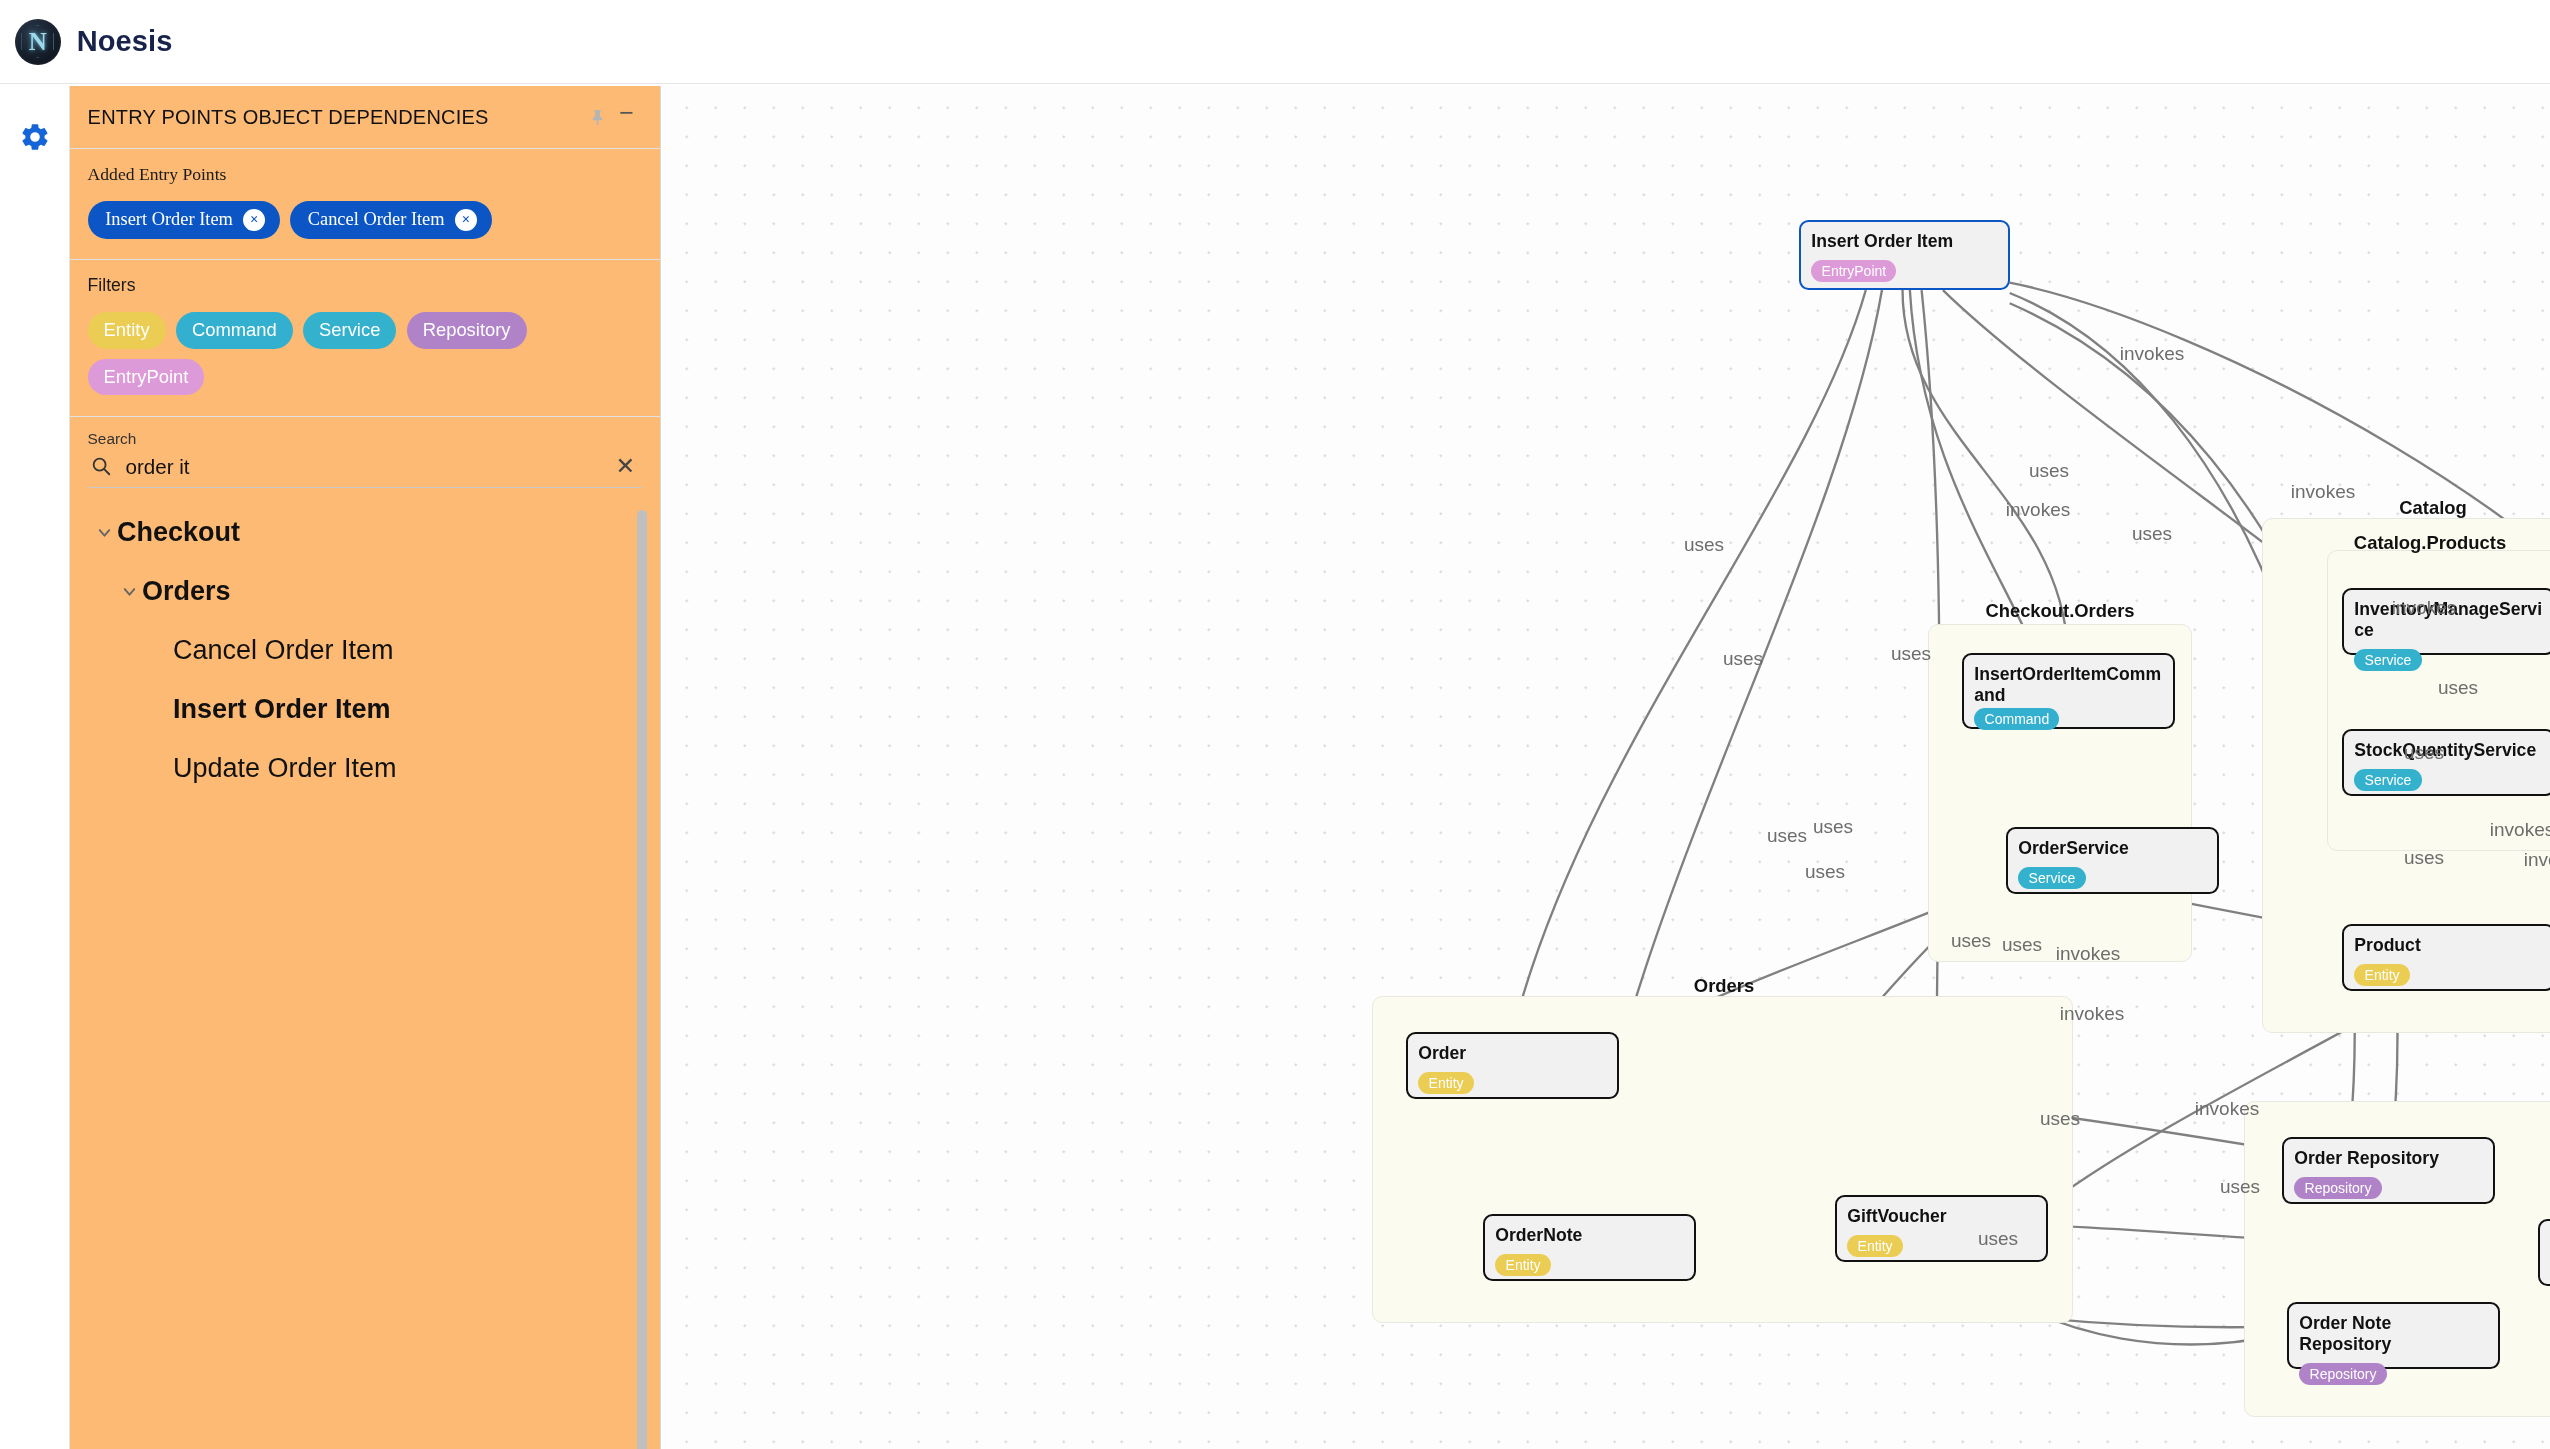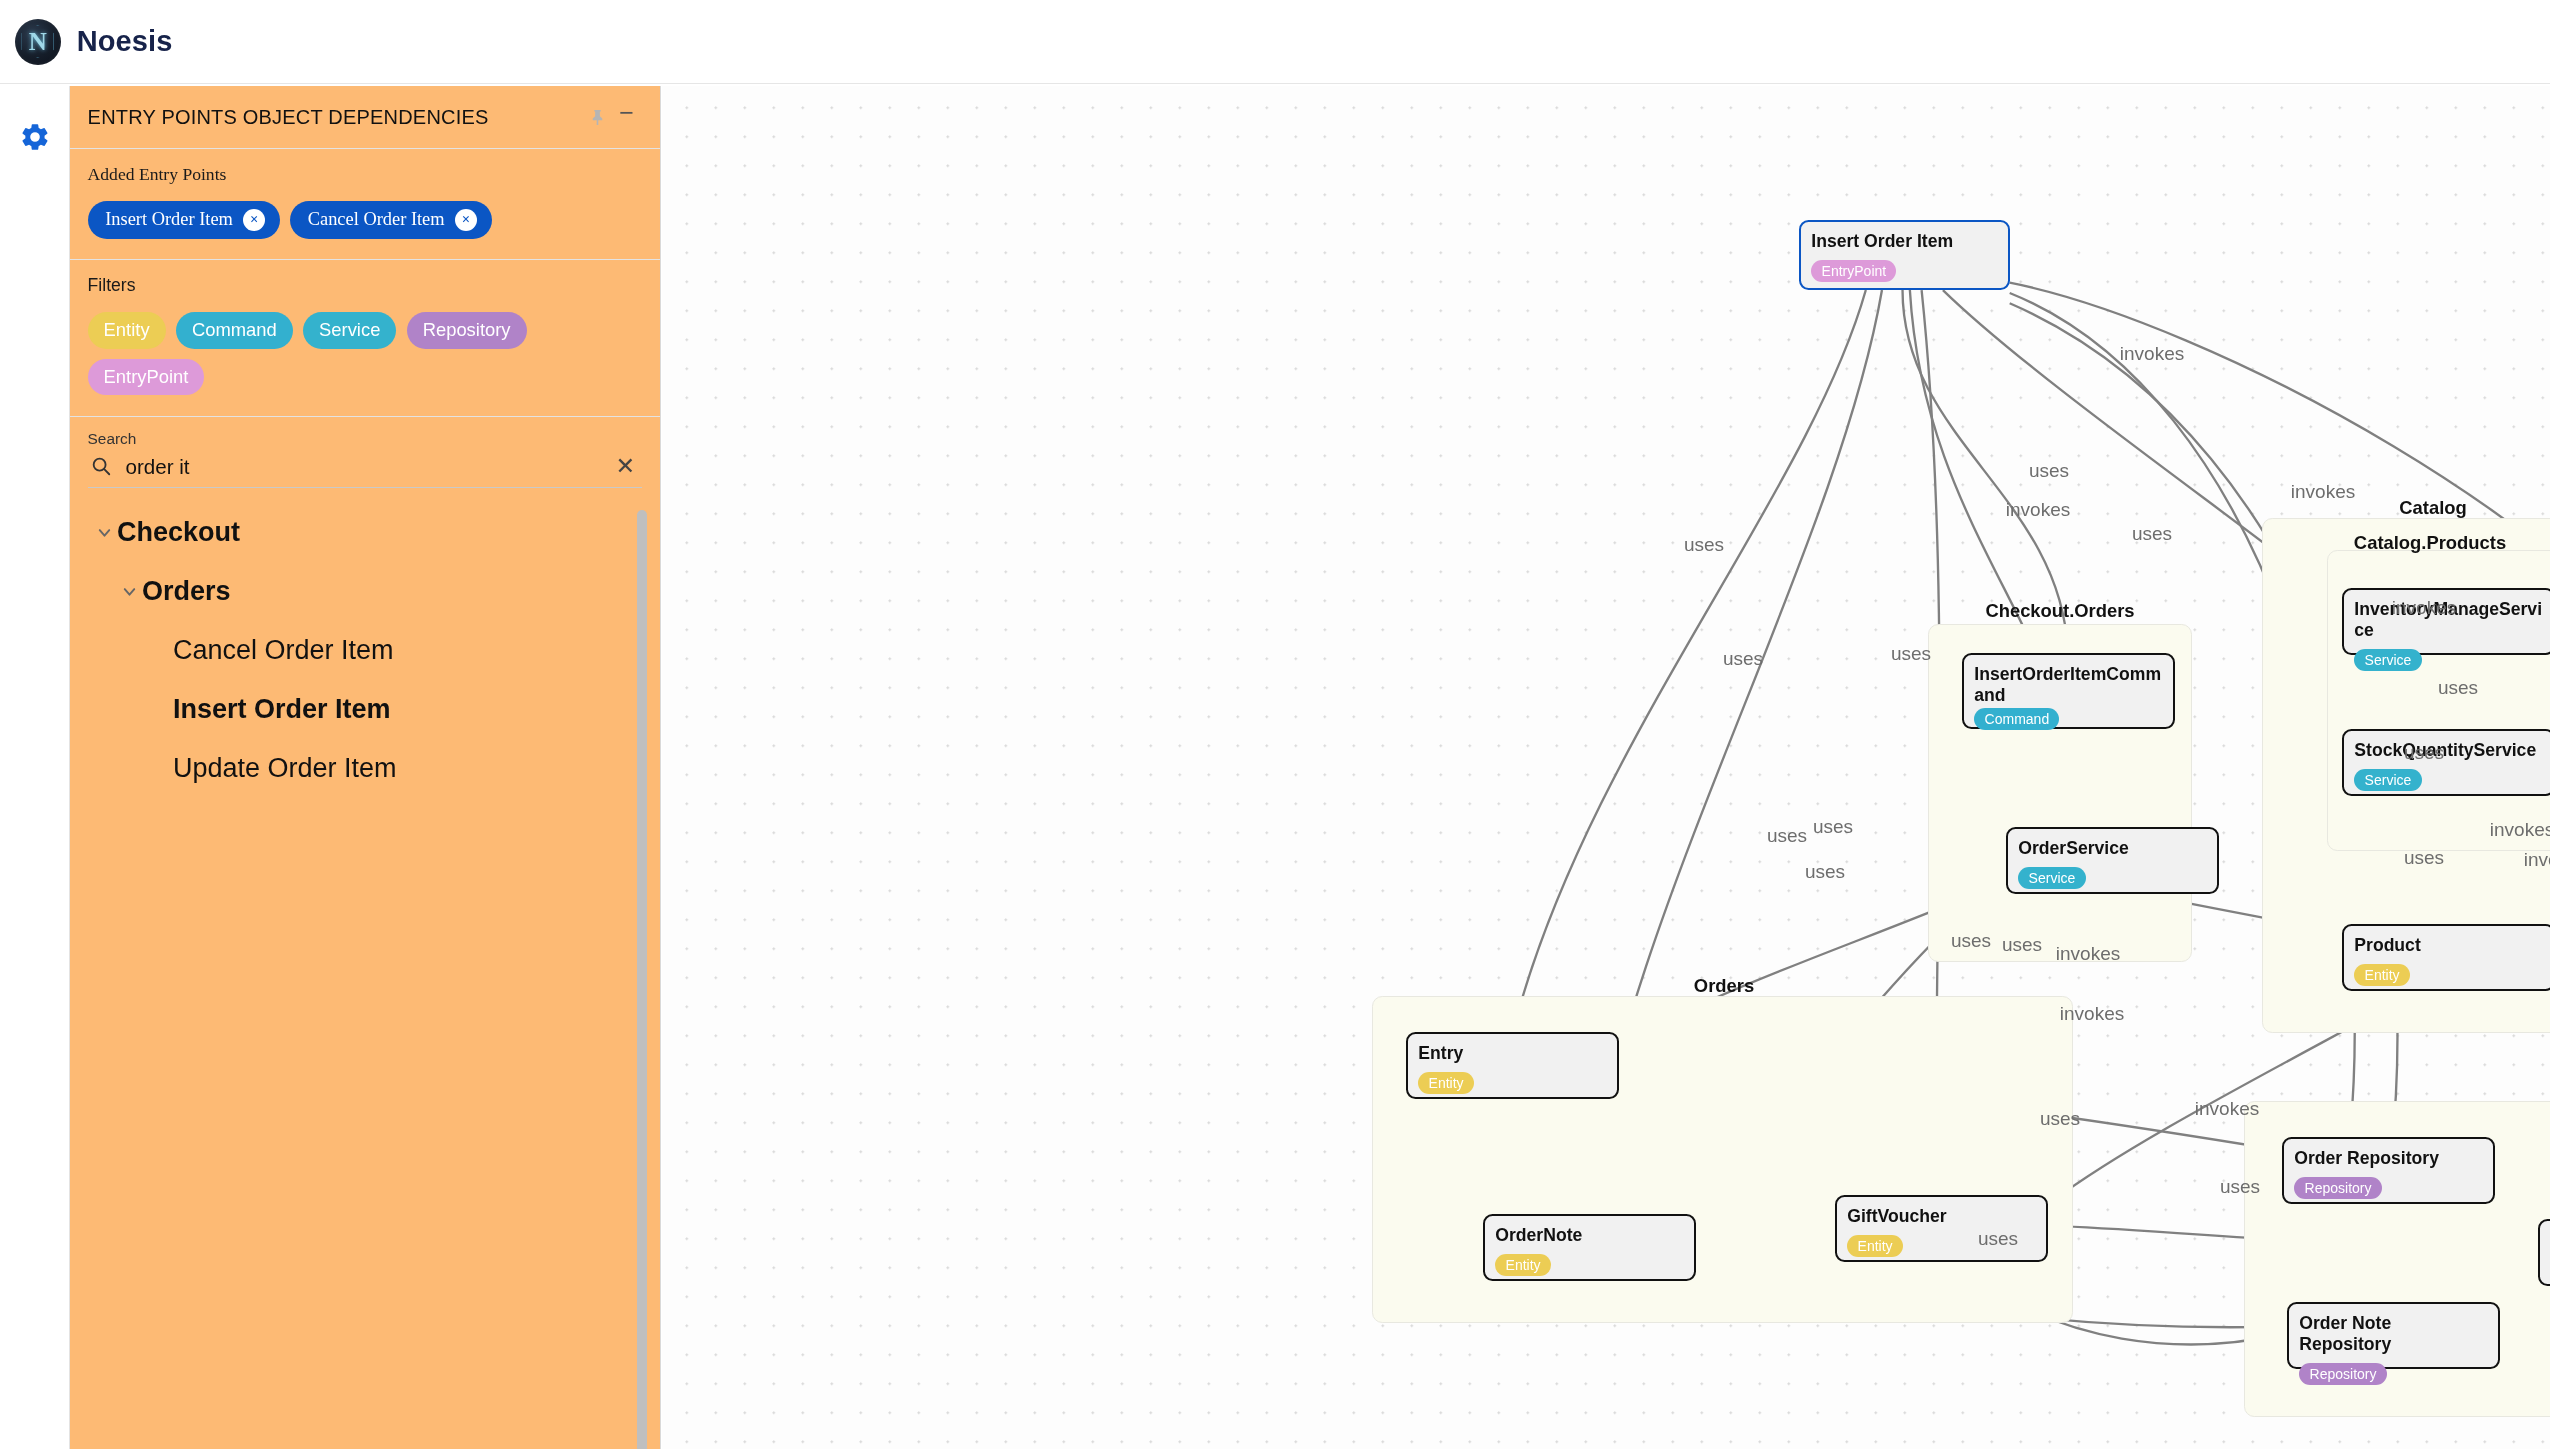--- a/index.html
+++ b/index.html
@@ -377,21 +377,21 @@
     <div class="gnode-title">StockQuantityService</div>
     <div class="gnode-badge" style="background:#34b2cd">Service</div>
   </div>
 
   <div class="gnode" style="left:1680px; top:838px; width:213px; height:67px;">
     <div class="gnode-title">Product</div>
     <div class="gnode-badge" style="background:#eccd54">Entity</div>
   </div>
 
   <div class="gnode" style="left:744px; top:946px; width:213px; height:67px;">
-    <div class="gnode-title">Entry</div>
+    <div class="gnode-title">Order</div>
     <div class="gnode-badge" style="background:#eccd54">Entity</div>
   </div>
 
   <div class="gnode" style="left:821px; top:1128px; width:213px; height:67px;">
     <div class="gnode-title">OrderNote</div>
     <div class="gnode-badge" style="background:#eccd54">Entity</div>
   </div>
 
   <div class="gnode" style="left:1173px; top:1109px; width:213px; height:67px;">
     <div class="gnode-title">GiftVoucher</div>

